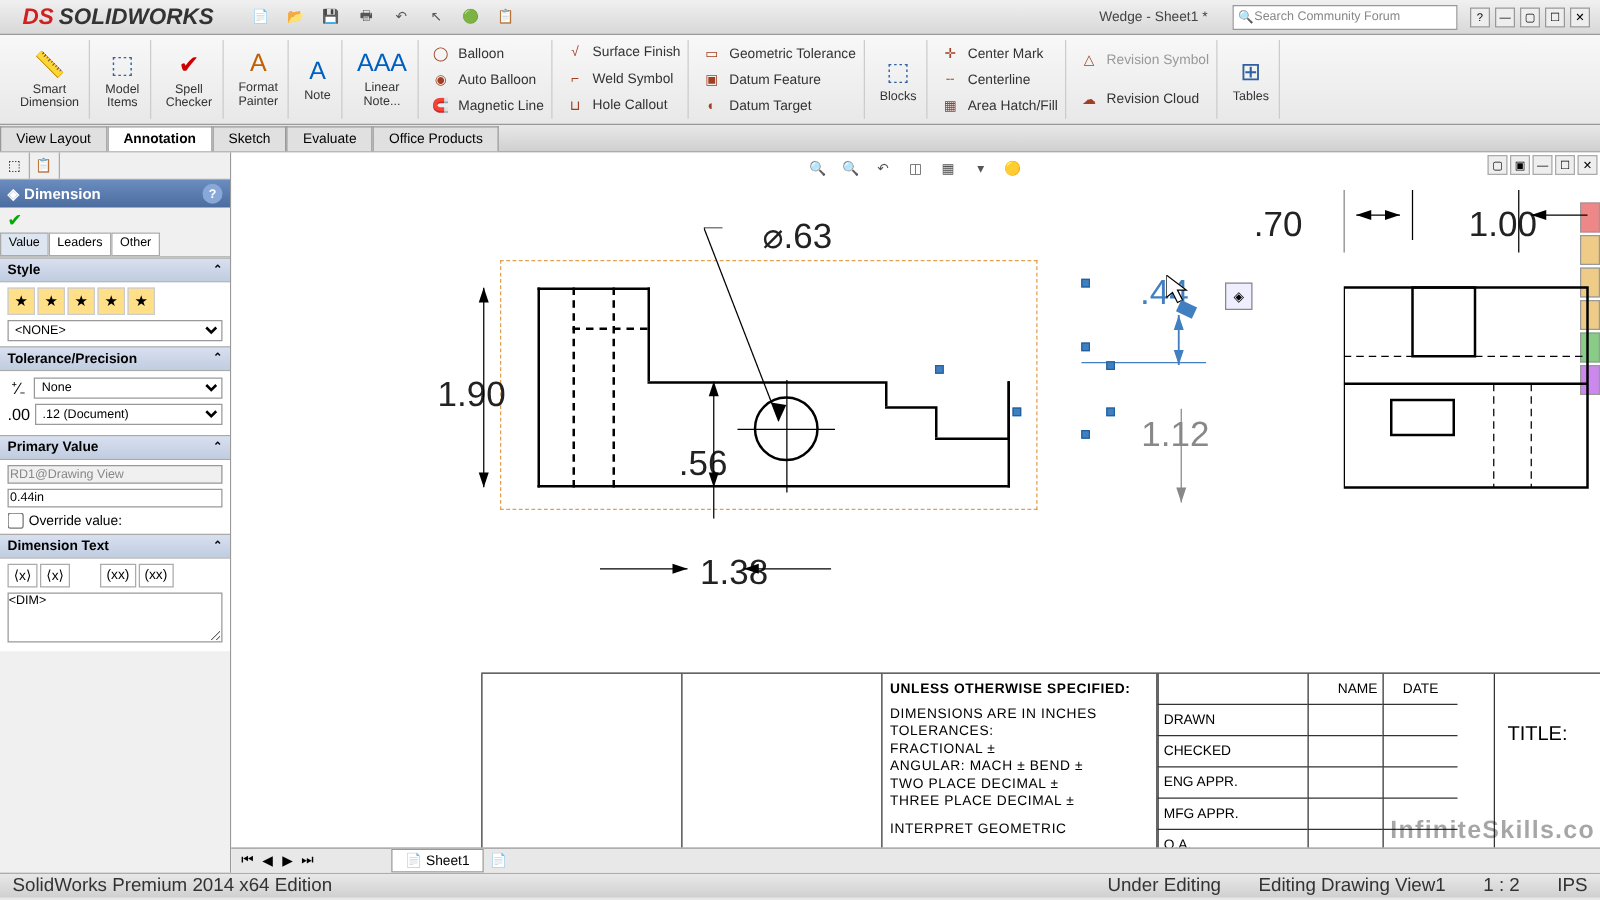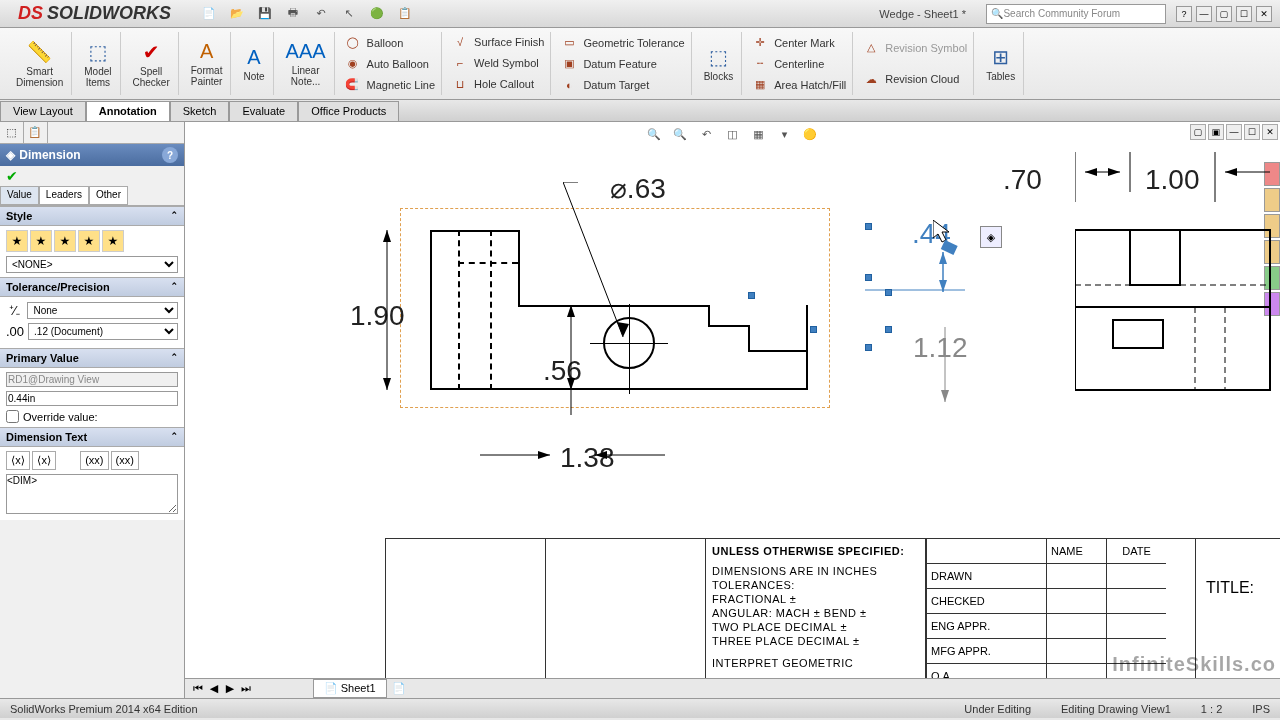--- a/index.html
+++ b/index.html
@@ -81,21 +81,21 @@
 
 
 .rsidestrip { position: absolute; right: 0; top: 40px; width: 16px; display: flex; flex-direction: column; gap: 2px; }
 .rsidestrip div { width: 16px; height: 24px; background: #f0c050; border: 1px solid #999; }
 
 
 .bottom-tabs { position: absolute; bottom: 0; left: 0; right: 0; height: 20px; border-top: 1px solid #999; background: #e8e8e8; display: flex; align-items: center; }
 .sheet-tab { padding: 2px 10px; background: #fff; border: 1px solid #999; font-size: 11px; margin-left: 60px; text-align: center; }
 
 
-.statusbar { height: 20px; background: linear-gradient(#e8e8e8, #d0d0d0); border-top: 1px solid #999; display: flex; align-items: center; padding: 0 10px; font-size: 11px; color: #333; }
+.statusbar { height: 20px; background: linear-gradient(#e8e8e8, #d0d0d0); border-top: 1px solid #999; display: flex; align-items: center; padding: 0 10px; font-size: 15px; color: #333; }
 .statusbar .sp { margin-left: auto; display: flex; gap: 30px; }
 
 .circle { position: absolute; border: 2px solid #000; border-radius: 50%; }
 .cross-h { position: absolute; height: 1px; background: #000; }
 .cross-v { position: absolute; width: 1px; background: #000; }
 
 </style>
 </head>
 <body>
 
@@ -414,21 +414,21 @@
       <rect x="12" y="20" width="14" height="10" fill="#4080c0" transform="rotate(25 12 20)"></rect>
     </svg>
 
     <span class="dim-text" style="left:728px;top:210px;color:#888">1.12</span>
     <svg style="position:absolute;left:752px;top:170px;width:20px;height:120px">
       <line x1="8" y1="35" x2="8" y2="110" stroke="#888"></line>
       <polygon points="8,110 4,98 12,98" fill="#888"></polygon>
     </svg>
 
     <span class="dim-text" style="left:818px;top:42px">.70</span>
-    <span class="dim-text" style="left:960px;top:42px">1.00</span>
+    <span class="dim-text" style="left:990px;top:42px">1.00</span>
     <svg style="position:absolute;left:890px;top:30px;width:200px;height:240px">
       <line x1="0" y1="0" x2="0" y2="50" stroke="#000" stroke-width="1"></line>
       <line x1="55" y1="0" x2="55" y2="40" stroke="#000" stroke-width="1"></line>
       <line x1="140" y1="0" x2="140" y2="50" stroke="#000" stroke-width="1"></line>
       <line x1="10" y1="20" x2="45" y2="20" stroke="#000"></line>
         <polygon points="10,20 22,16 22,24" fill="#000"></polygon>
         <polygon points="45,20 33,16 33,24" fill="#000"></polygon>
       <line x1="150" y1="20" x2="195" y2="20" stroke="#000"></line>
         <polygon points="150,20 162,16 162,24" fill="#000"></polygon>
 
@@ -452,21 +452,21 @@
         <div>FRACTIONAL ±</div>
         <div>ANGULAR: MACH ±    BEND ±</div>
         <div>TWO PLACE DECIMAL   ±</div>
         <div>THREE PLACE DECIMAL  ±</div>
         <div style="height:6px"></div>
         <div>INTERPRET GEOMETRIC</div>
       </div>
       <div class="tb-cell" style="width:270px">
         <div class="tb-grid">
           <div></div>
-            <div style="text-align:left">NAME</div>
+            <div style="text-align:right">NAME</div>
             <div style="text-align:center">DATE</div>
           <div>DRAWN</div>
             <div></div>
             <div></div>
           <div>CHECKED</div>
             <div></div>
             <div></div>
           <div>ENG APPR.</div>
             <div></div>
             <div></div>

